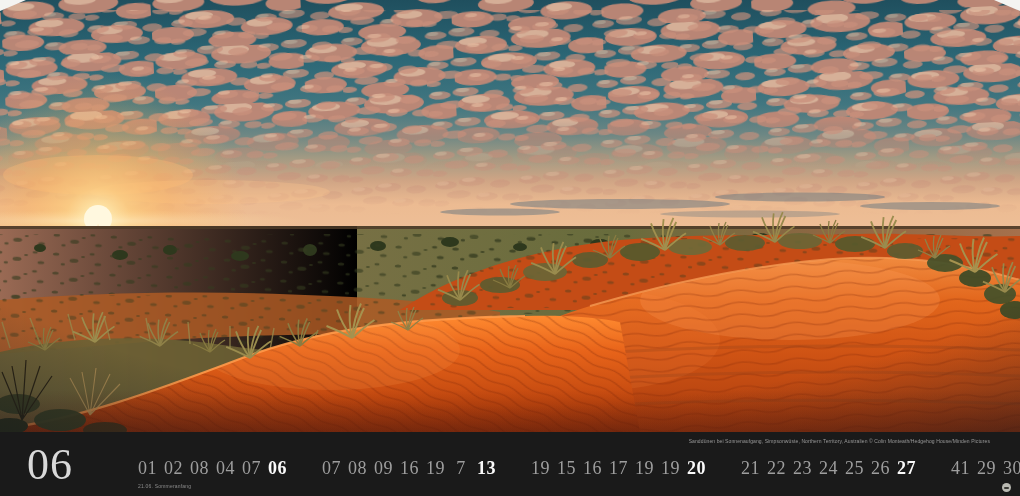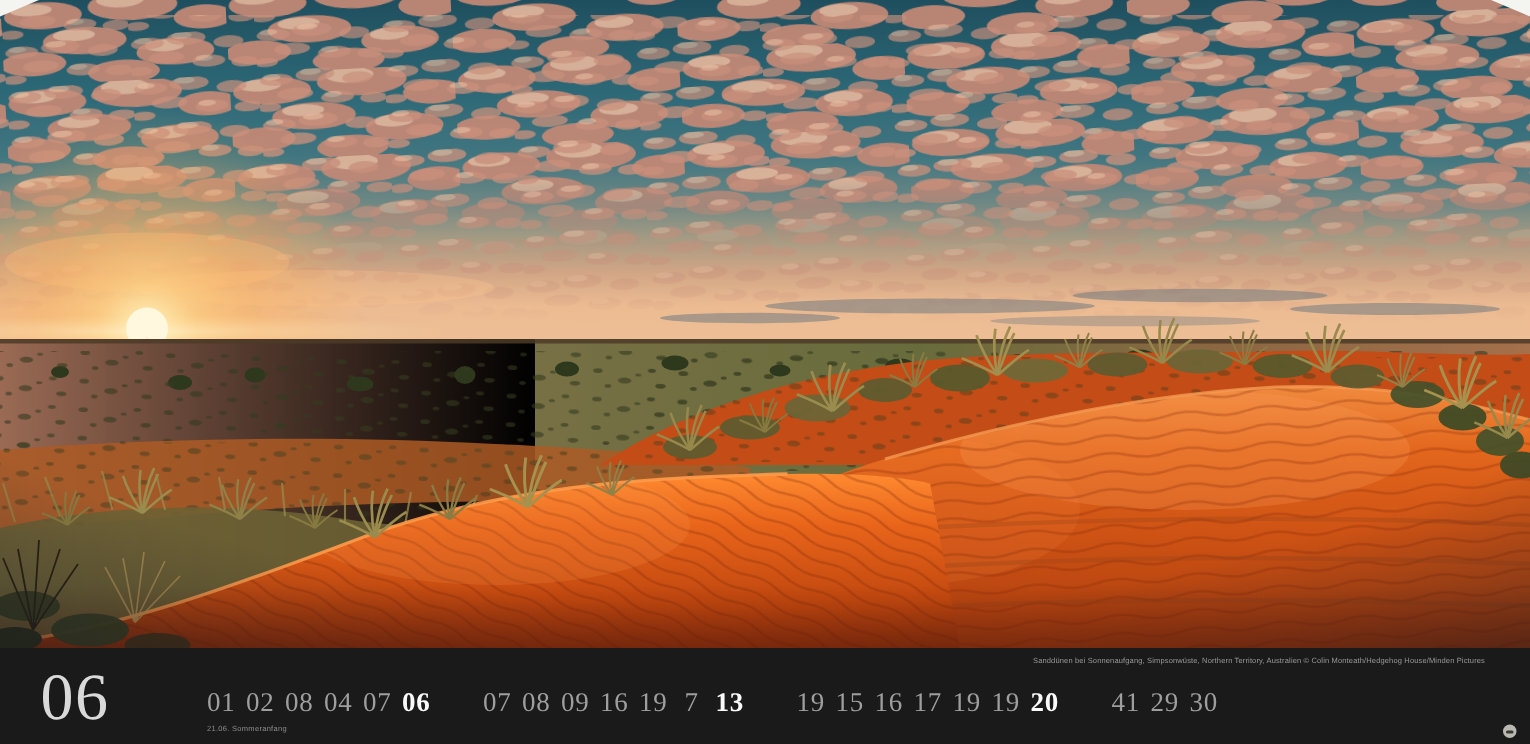--- a/index.html
+++ b/index.html
@@ -327,20 +327,29 @@
         <span class="week-group">
           <span class="day">19</span>
           <span class="day">15</span>
           <span class="day">16</span>
           <span class="day">17</span>
           <span class="day">19</span>
           <span class="day">19</span>
           <span class="day bold">20</span>
         </span>
         <span class="week-group">
+          <span class="day">21</span>
+          <span class="day">22</span>
+          <span class="day">23</span>
+          <span class="day">24</span>
+          <span class="day">25</span>
+          <span class="day">26</span>
+          <span class="day bold">27</span>
+        </span>
+        <span class="week-group">
           <span class="day">41</span>
           <span class="day">29</span>
           <span class="day">30</span>
         </span>
       </div>
     <div class="note">21.06. Sommeranfang</div>
     <div class="caption">Sanddünen bei Sonnenaufgang, Simpsonwüste, Northern Territory, Australien © Colin Monteath/Hedgehog House/Minden Pictures</div>
     <div class="logo-dot">
         <span class="logo-inner"></span>
       </div>

